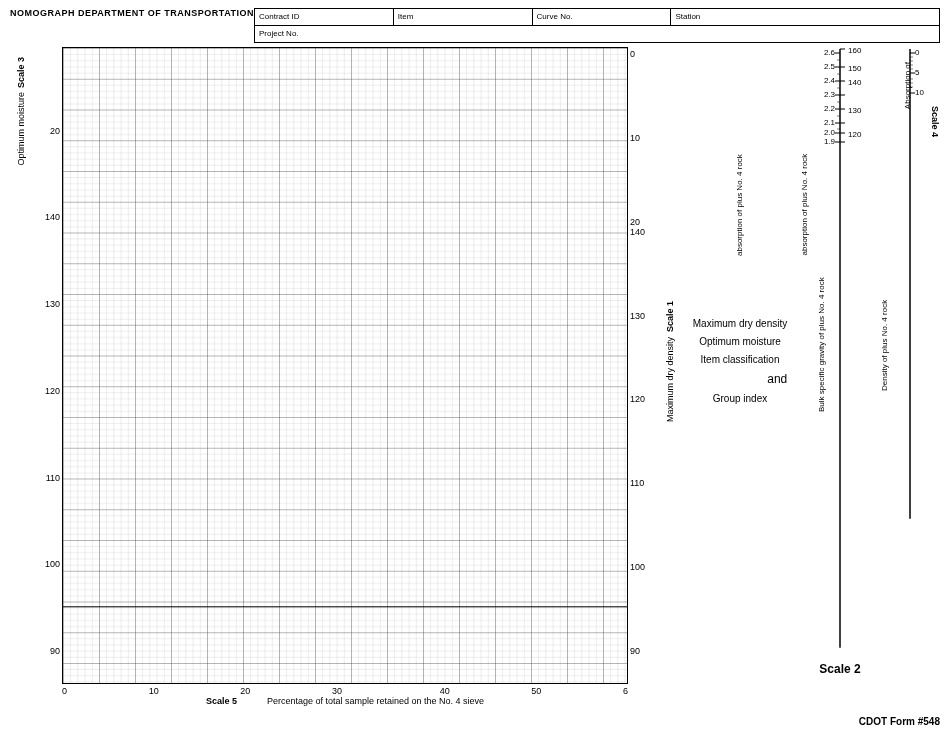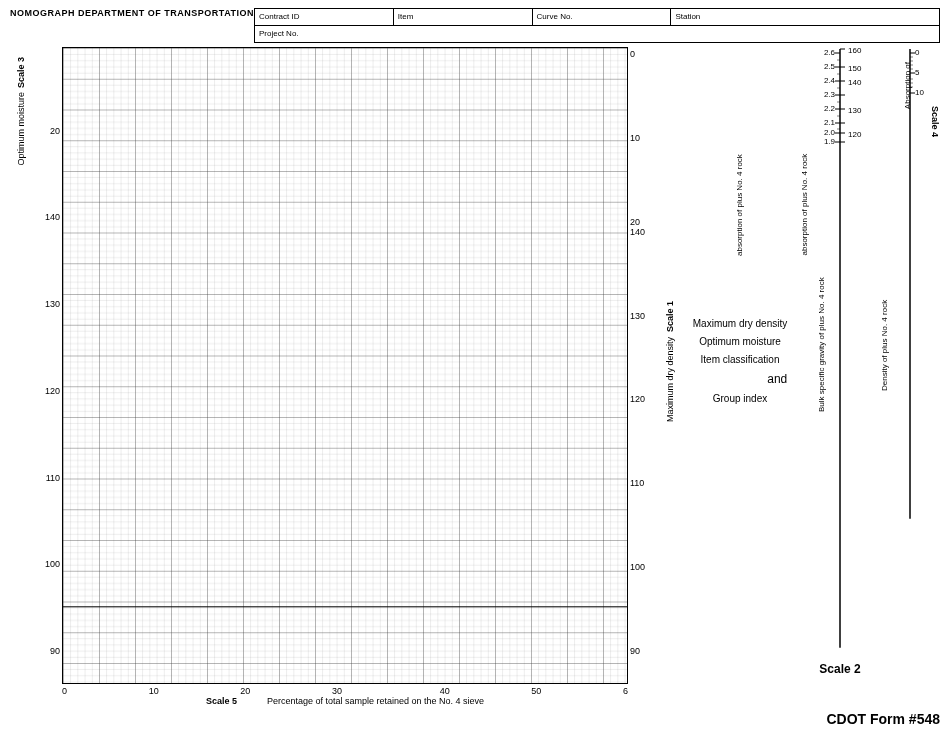--- a/index.html
+++ b/index.html
@@ -306,16 +306,16 @@
   <div style="position:absolute; right:38px; top:62px; writing-mode:vertical-rl; transform:rotate(180deg); font-size:8px;">
     <span>Absorption of</span>
   </div>
 
   <div style="position:absolute; right:10px; top:62px; writing-mode:vertical-rl; font-size:9px; font-weight:bold; height:120px; display:flex; align-items:center; justify-content:center;">
     <span>Scale 4</span>
   </div>
 
 
   <div style="position:absolute; bottom:6px; right:10px;">
-    <span style="font-size:14px;font-weight:bold;">CDOT Form #548</span>
+    <span style="font-size:10px;font-weight:bold;">CDOT Form #548</span>
   </div>
 
 </div>
 
 </body></html>

